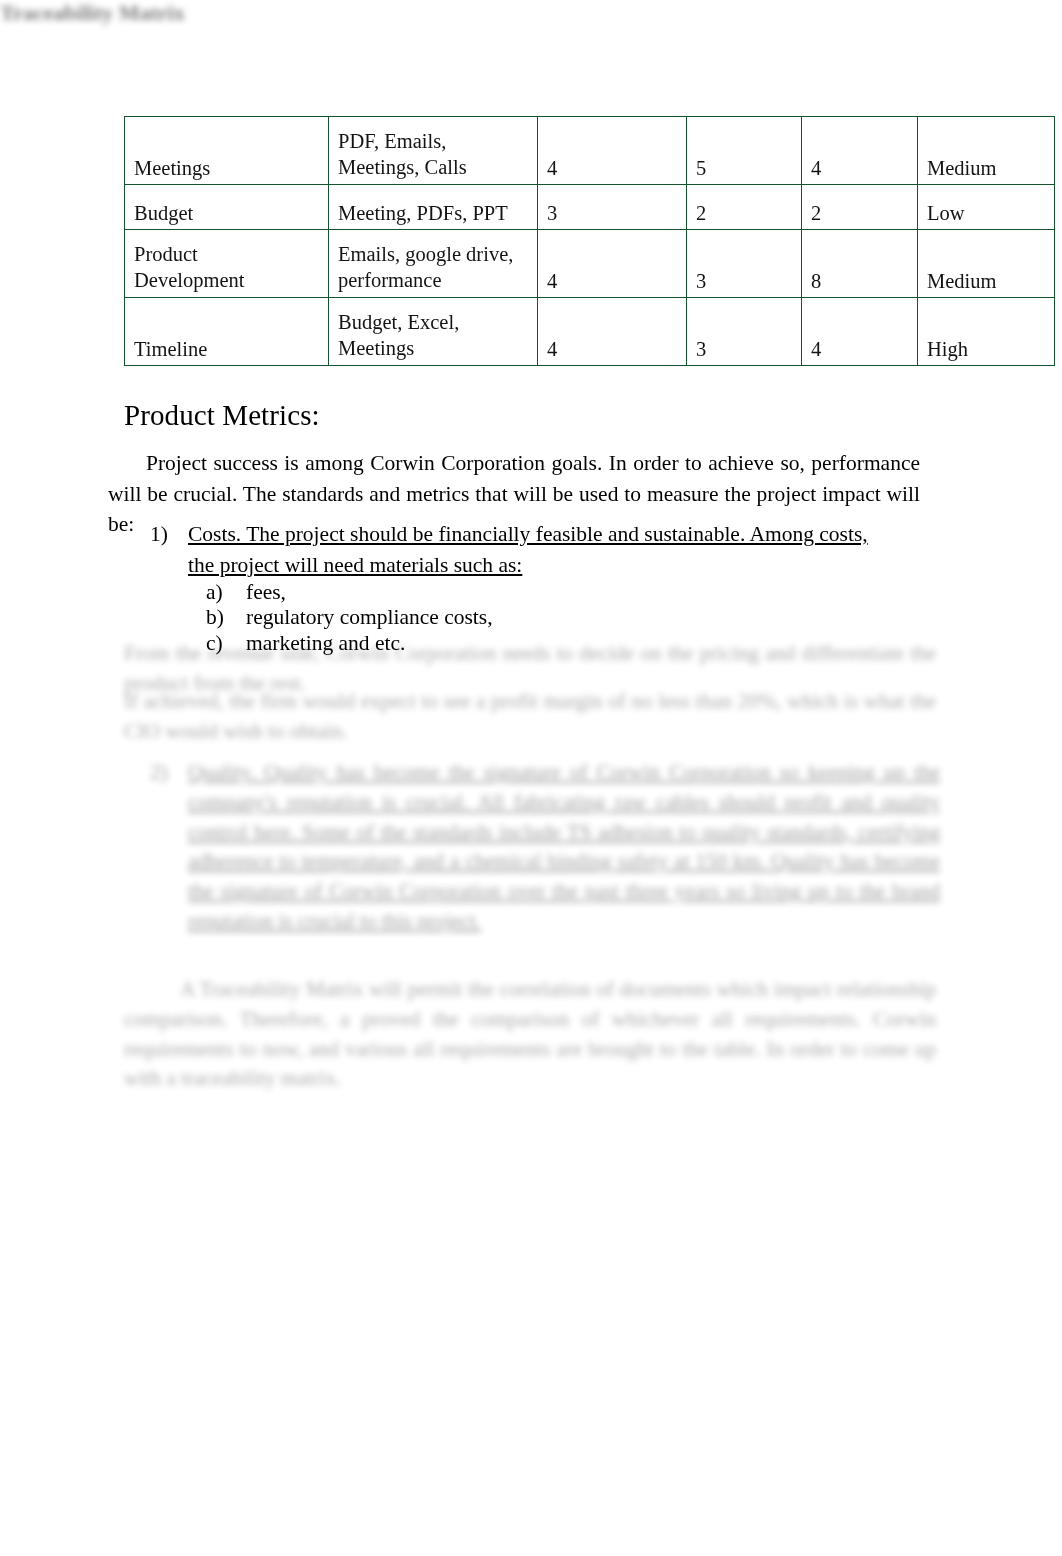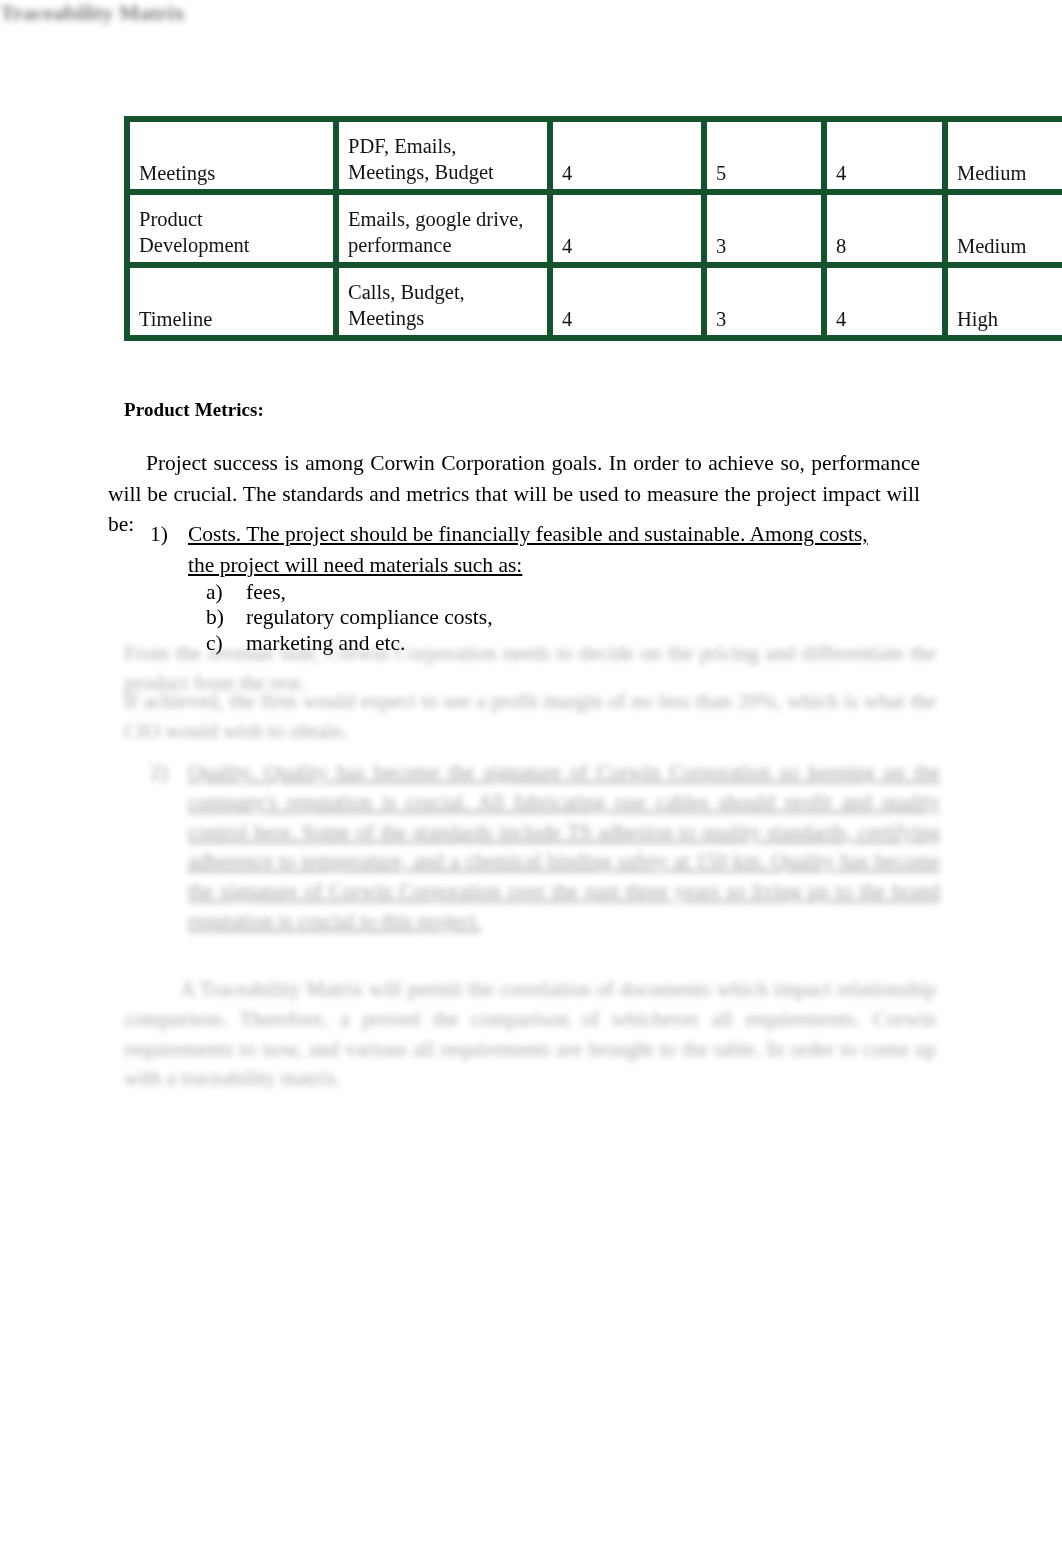--- a/index.html
+++ b/index.html
@@ -32,21 +32,21 @@
     width: 822px;
   }
   table.doc-table {
     border-collapse: collapse;
     width: 822px;
     table-layout: fixed;
     font-size: 20.5px;
     line-height: 1.22;
   }
   table.doc-table td {
-    border: 6px solid #14532d;
+    border: 1px solid #14532d;
     padding: 3px 8px 3px 9px;
     vertical-align: bottom;
     color: #131313;
     font-weight: normal;
   }
   .col-1 { width: 186px; }
   .col-2 { width: 191px; }
   .col-3 { width: 131px; }
   .col-4 { width: 97px; }
   .col-5 { width: 98px; }
@@ -54,22 +54,22 @@
 
   .cell-two-line { line-height: 1.26; }
 
   
   tr.r-tall td { height: 61px; }
   tr.r-short td { height: 38px; }
 
   
   .h-bold {
     position: absolute;
-    font-weight: bold;
-    font-size: 19px;
+    font-weight: normal;
+    font-size: 29px;
     letter-spacing: 0.1px;
     color: #000;
     white-space: nowrap;
   }
   #product-metrics-heading { left: 124px; top: 399px; }
 
   .para {
     position: absolute;
     font-size: 21.5px;
     line-height: 1.42;
@@ -172,48 +172,56 @@
 
 <div class="page">
 
   <div class="table-wrap">
     <table class="doc-table">
       <tbody>
         <tr class="r-tall">
           <td class="col-1">Meetings</td>
           <td class="col-2 cell-two-line">
             <div>PDF, Emails,</div>
-            <div>Meetings, Budget</div>
+            <div>Meetings, Calls</div>
           </td>
           <td class="col-3">4</td>
           <td class="col-4">5</td>
           <td class="col-5">4</td>
           <td class="col-6">Medium</td>
         </tr>
 
+        <tr class="r-short">
+          <td class="col-1">Budget</td>
+          <td class="col-2">Meeting, PDFs, PPT</td>
+          <td class="col-3">3</td>
+          <td class="col-4">2</td>
+          <td class="col-5">2</td>
+          <td class="col-6">Low</td>
+        </tr>
 
         <tr class="r-tall">
           <td class="col-1 cell-two-line">
             <div>Product</div>
             <div>Development</div>
           </td>
           <td class="col-2 cell-two-line">
             <div>Emails, google drive,</div>
             <div>performance</div>
           </td>
           <td class="col-3">4</td>
           <td class="col-4">3</td>
           <td class="col-5">8</td>
           <td class="col-6">Medium</td>
         </tr>
 
         <tr class="r-tall">
           <td class="col-1">Timeline</td>
           <td class="col-2 cell-two-line">
-            <div>Calls, Budget,</div>
+            <div>Budget, Excel,</div>
             <div>Meetings</div>
           </td>
           <td class="col-3">4</td>
           <td class="col-4">3</td>
           <td class="col-5">4</td>
           <td class="col-6">High</td>
         </tr>
       </tbody>
     </table>
   </div>

